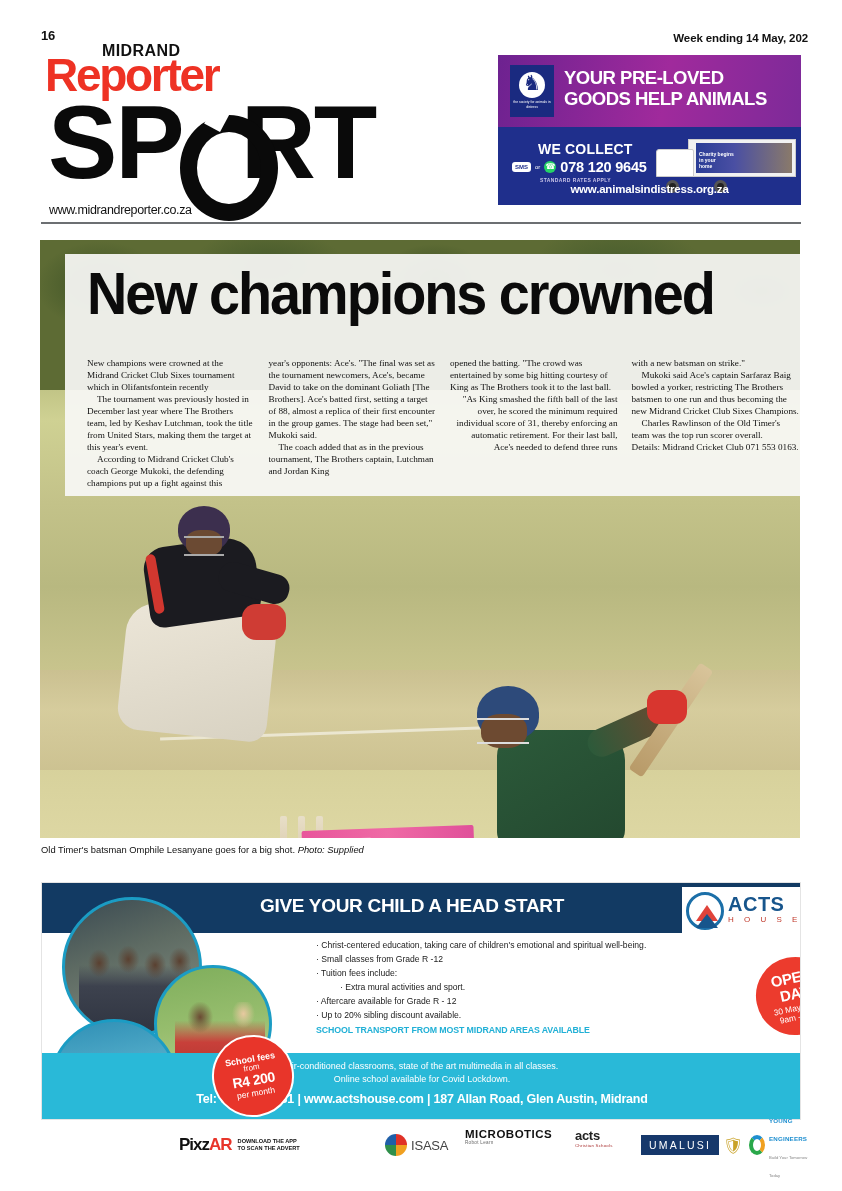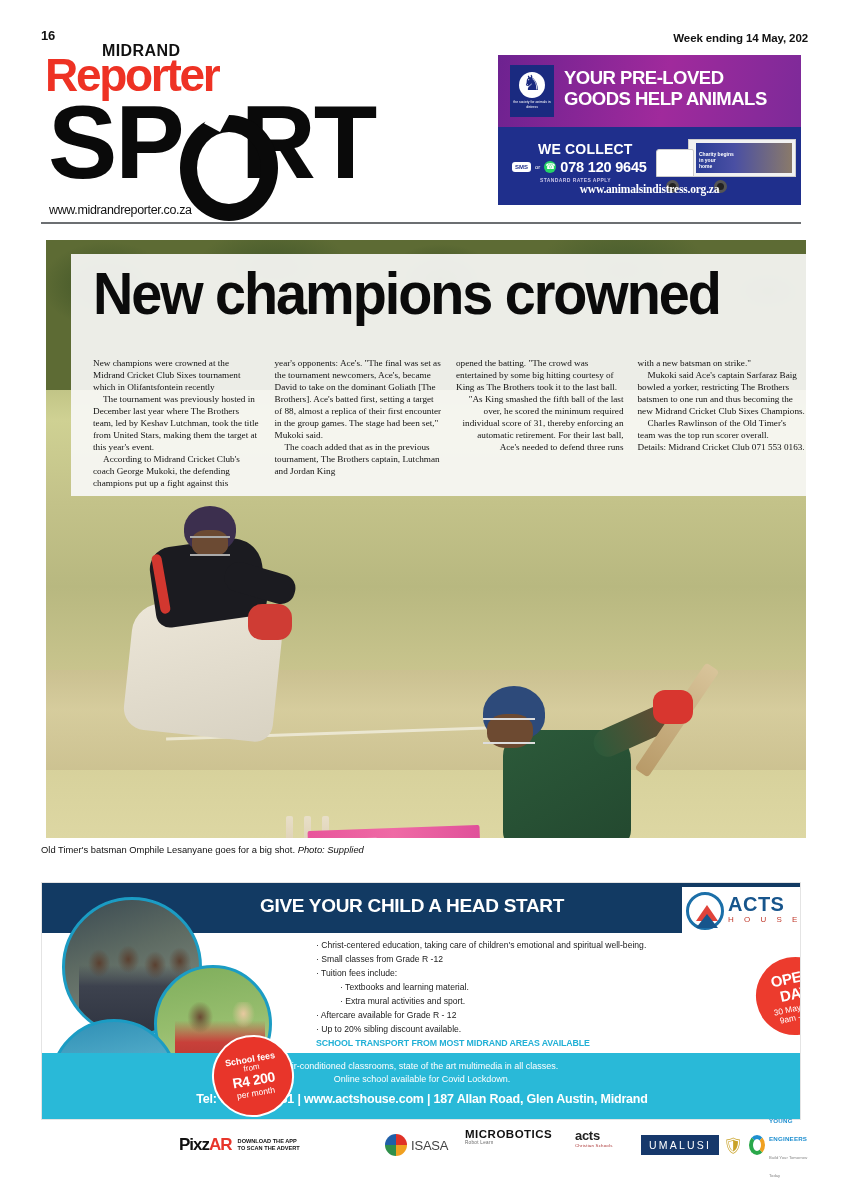--- a/index.html
+++ b/index.html
@@ -134,25 +134,25 @@
   .hd-truck .ptxt {
     position: absolute; left: 51px; top: 12px; font-size: 5px; color: #fff;
     line-height: 1.2; font-weight: bold;
   }
   .hd-truck .wheel {
     position: absolute; bottom: -4px; width: 13px; height: 13px;
     border-radius: 50%; background: #222; border: 3px solid #555;
   }
   .hd-url {
     position: absolute; left: 0; top: 128px; width: 303px; text-align: center;
-    font-weight: bold; font-size: 11.5px; color: #fff; letter-spacing: -0.2px; font-family: Liberation Serif, serif;
+    font-weight: bold; font-size: 11.5px; color: #fff; letter-spacing: -0.2px;
   }
 
   
-  .article { position: absolute; left: 46px; top: 240px; width: 760px; height: 598px; overflow: hidden; }
+  .article { position: absolute; left: 40px; top: 240px; width: 760px; height: 598px; overflow: hidden; }
   .photo-bg {
     position: absolute; inset: 0;
     background:
       linear-gradient(180deg, rgba(0,0,0,0.06) 0%, rgba(0,0,0,0) 8%),
       linear-gradient(180deg,#4a5a30 0%, #6d7a40 9%, #8d9a55 15%, #b9bd7e 22%,
                       #cfd193 30%, #c3c289 44%, #b8b880 58%, #c8c48d 72%,
                       #d6d09a 86%, #ddd7a3 100%);
   }
   .photo-trees {
     position: absolute; left: 0; top: 0; width: 760px; height: 150px;
@@ -603,21 +603,20 @@
       <div class="l1">School fees</div>
       <div class="l2">from</div>
       <div class="l3">R4 200</div>
       <div class="l4">per month</div>
     </div>
 
     <div class="bullets">
       <div class="b">· Christ-centered education, taking care of children's emotional and spiritual well-being.</div>
       <div class="b">· Small classes from Grade R -12</div>
       <div class="b">· Tuition fees include:</div>
-      <div class="b sub">· Textbooks and learning material.</div>
       <div class="b sub">· Extra mural activities and sport.</div>
       <div class="b">· Aftercare available for Grade R - 12</div>
       <div class="b">· Up to 20% sibling discount available.</div>
       <div class="b hl">SCHOOL TRANSPORT FROM MOST MIDRAND AREAS AVAILABLE</div>
     </div>
 
     <div class="open-badge">
       <div class="o1">OPEN</div>
       <div class="o2">DAY</div>
       <div class="o3">30 May 2021</div>

